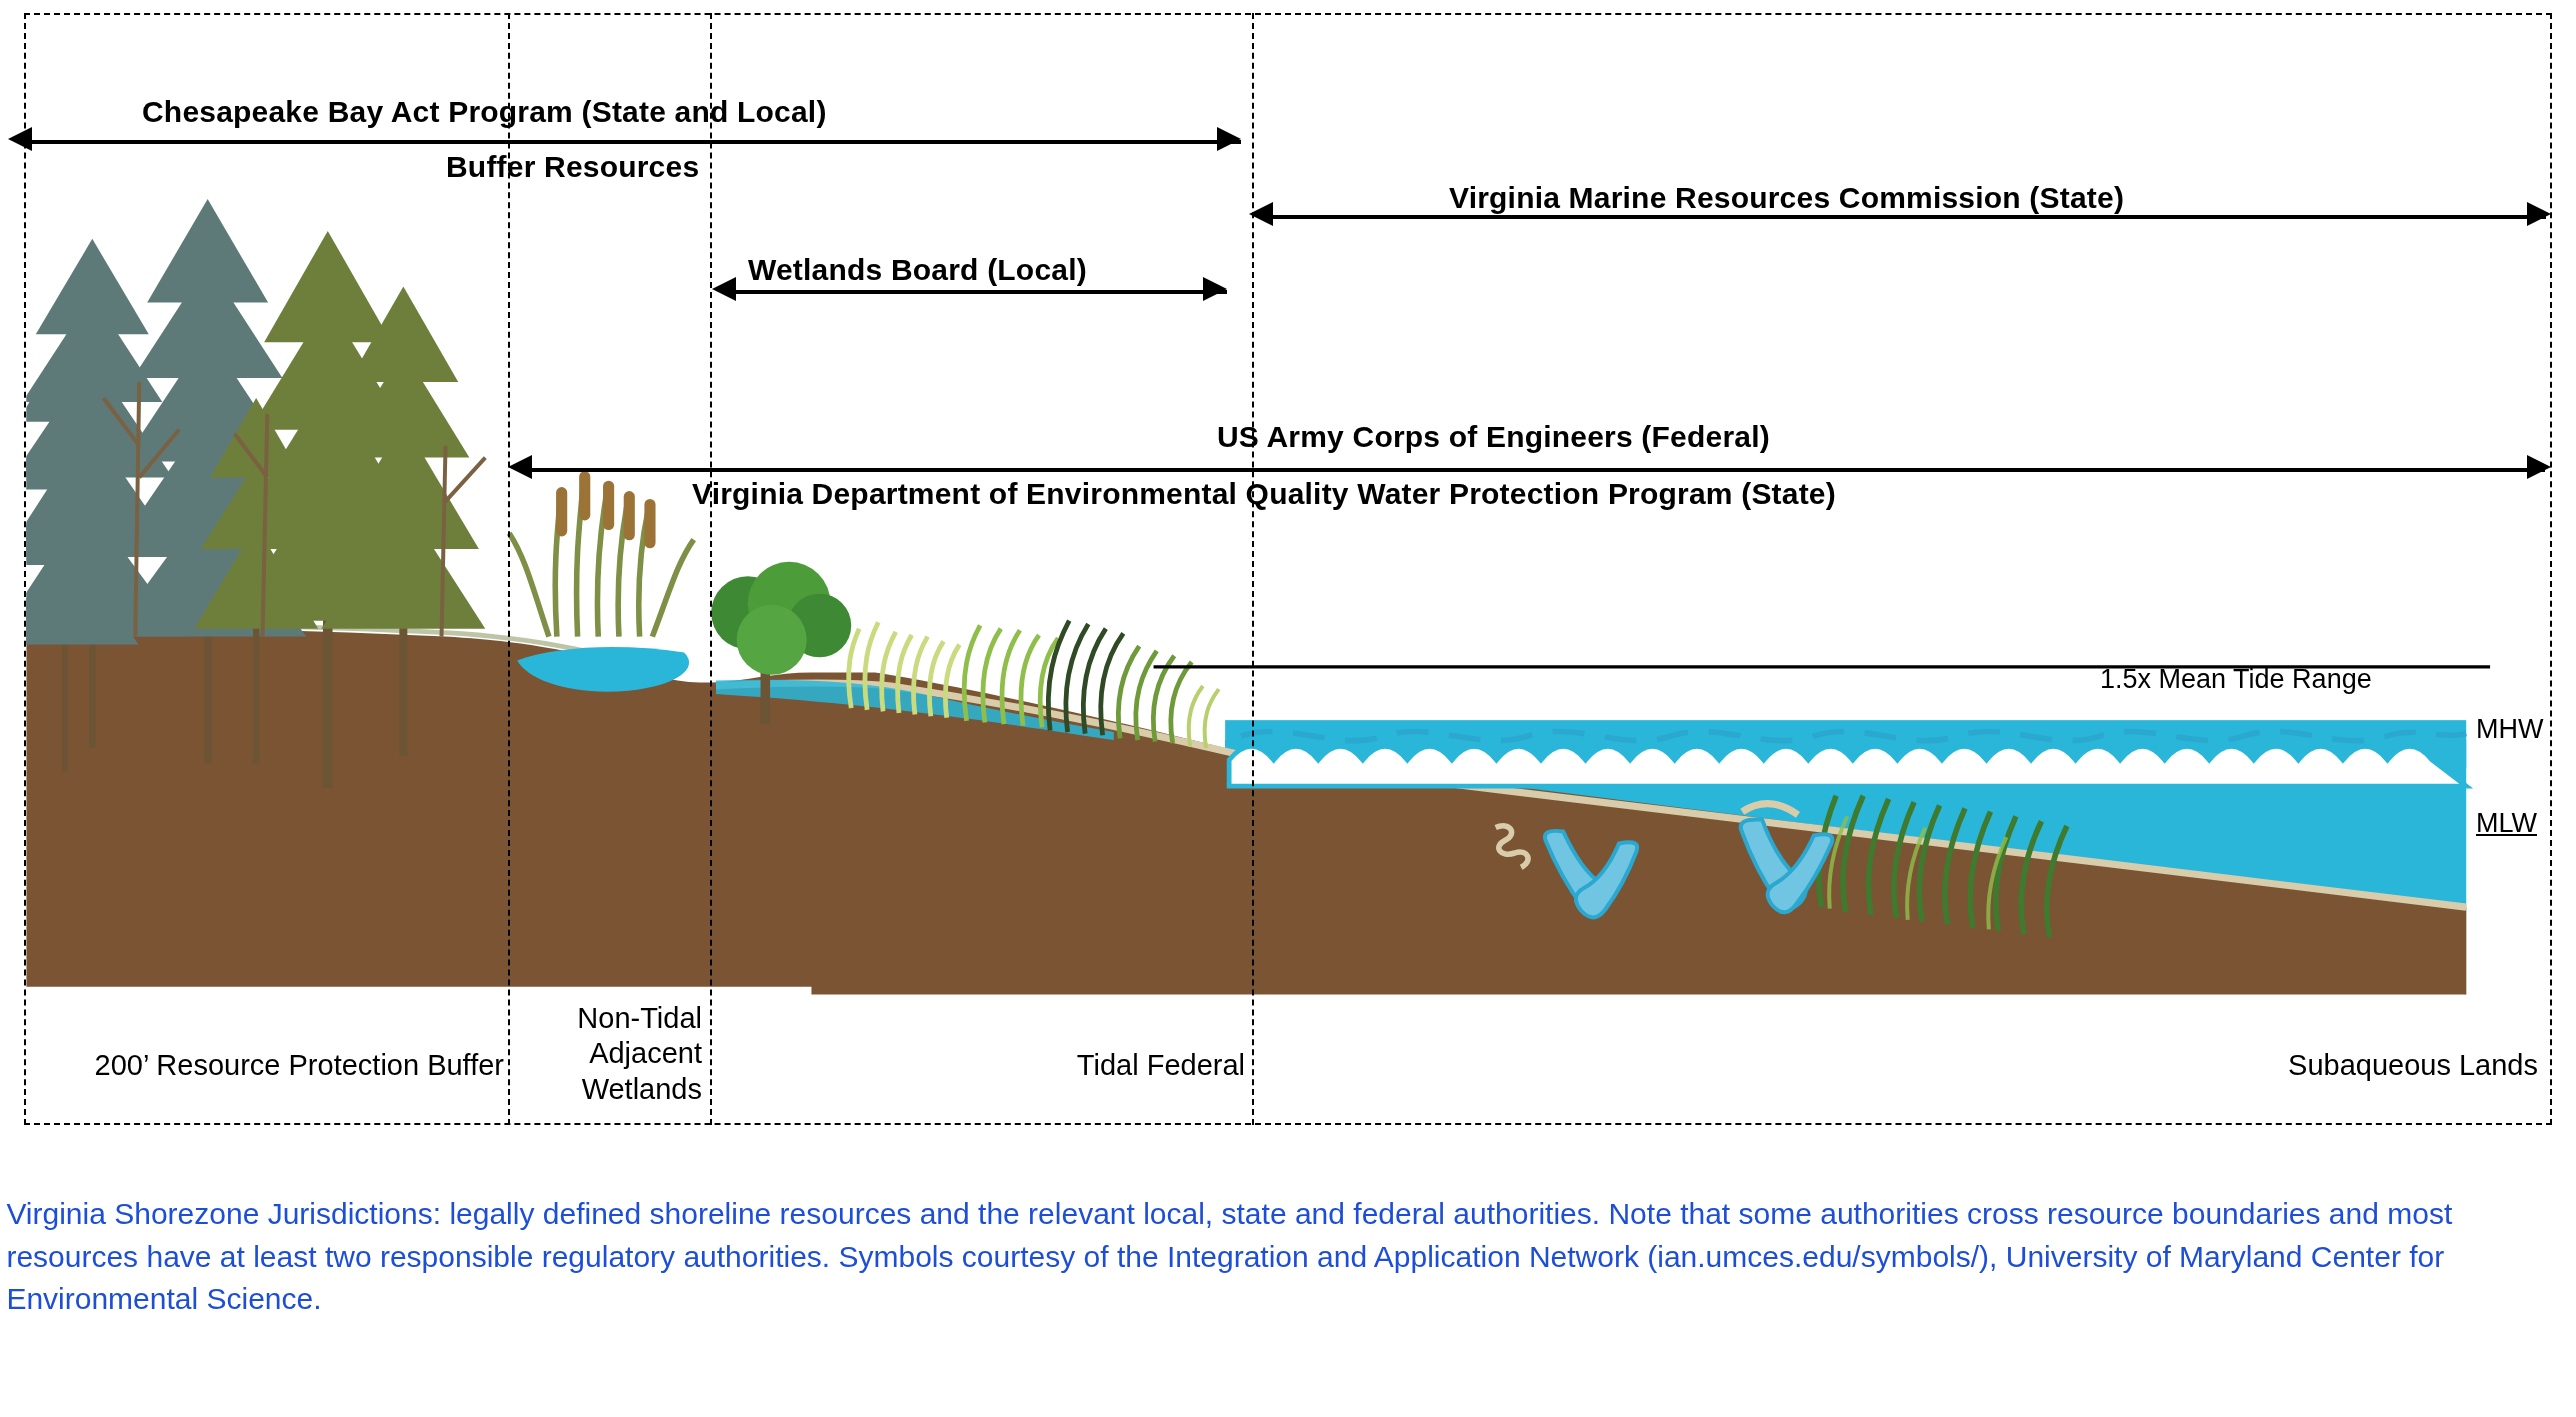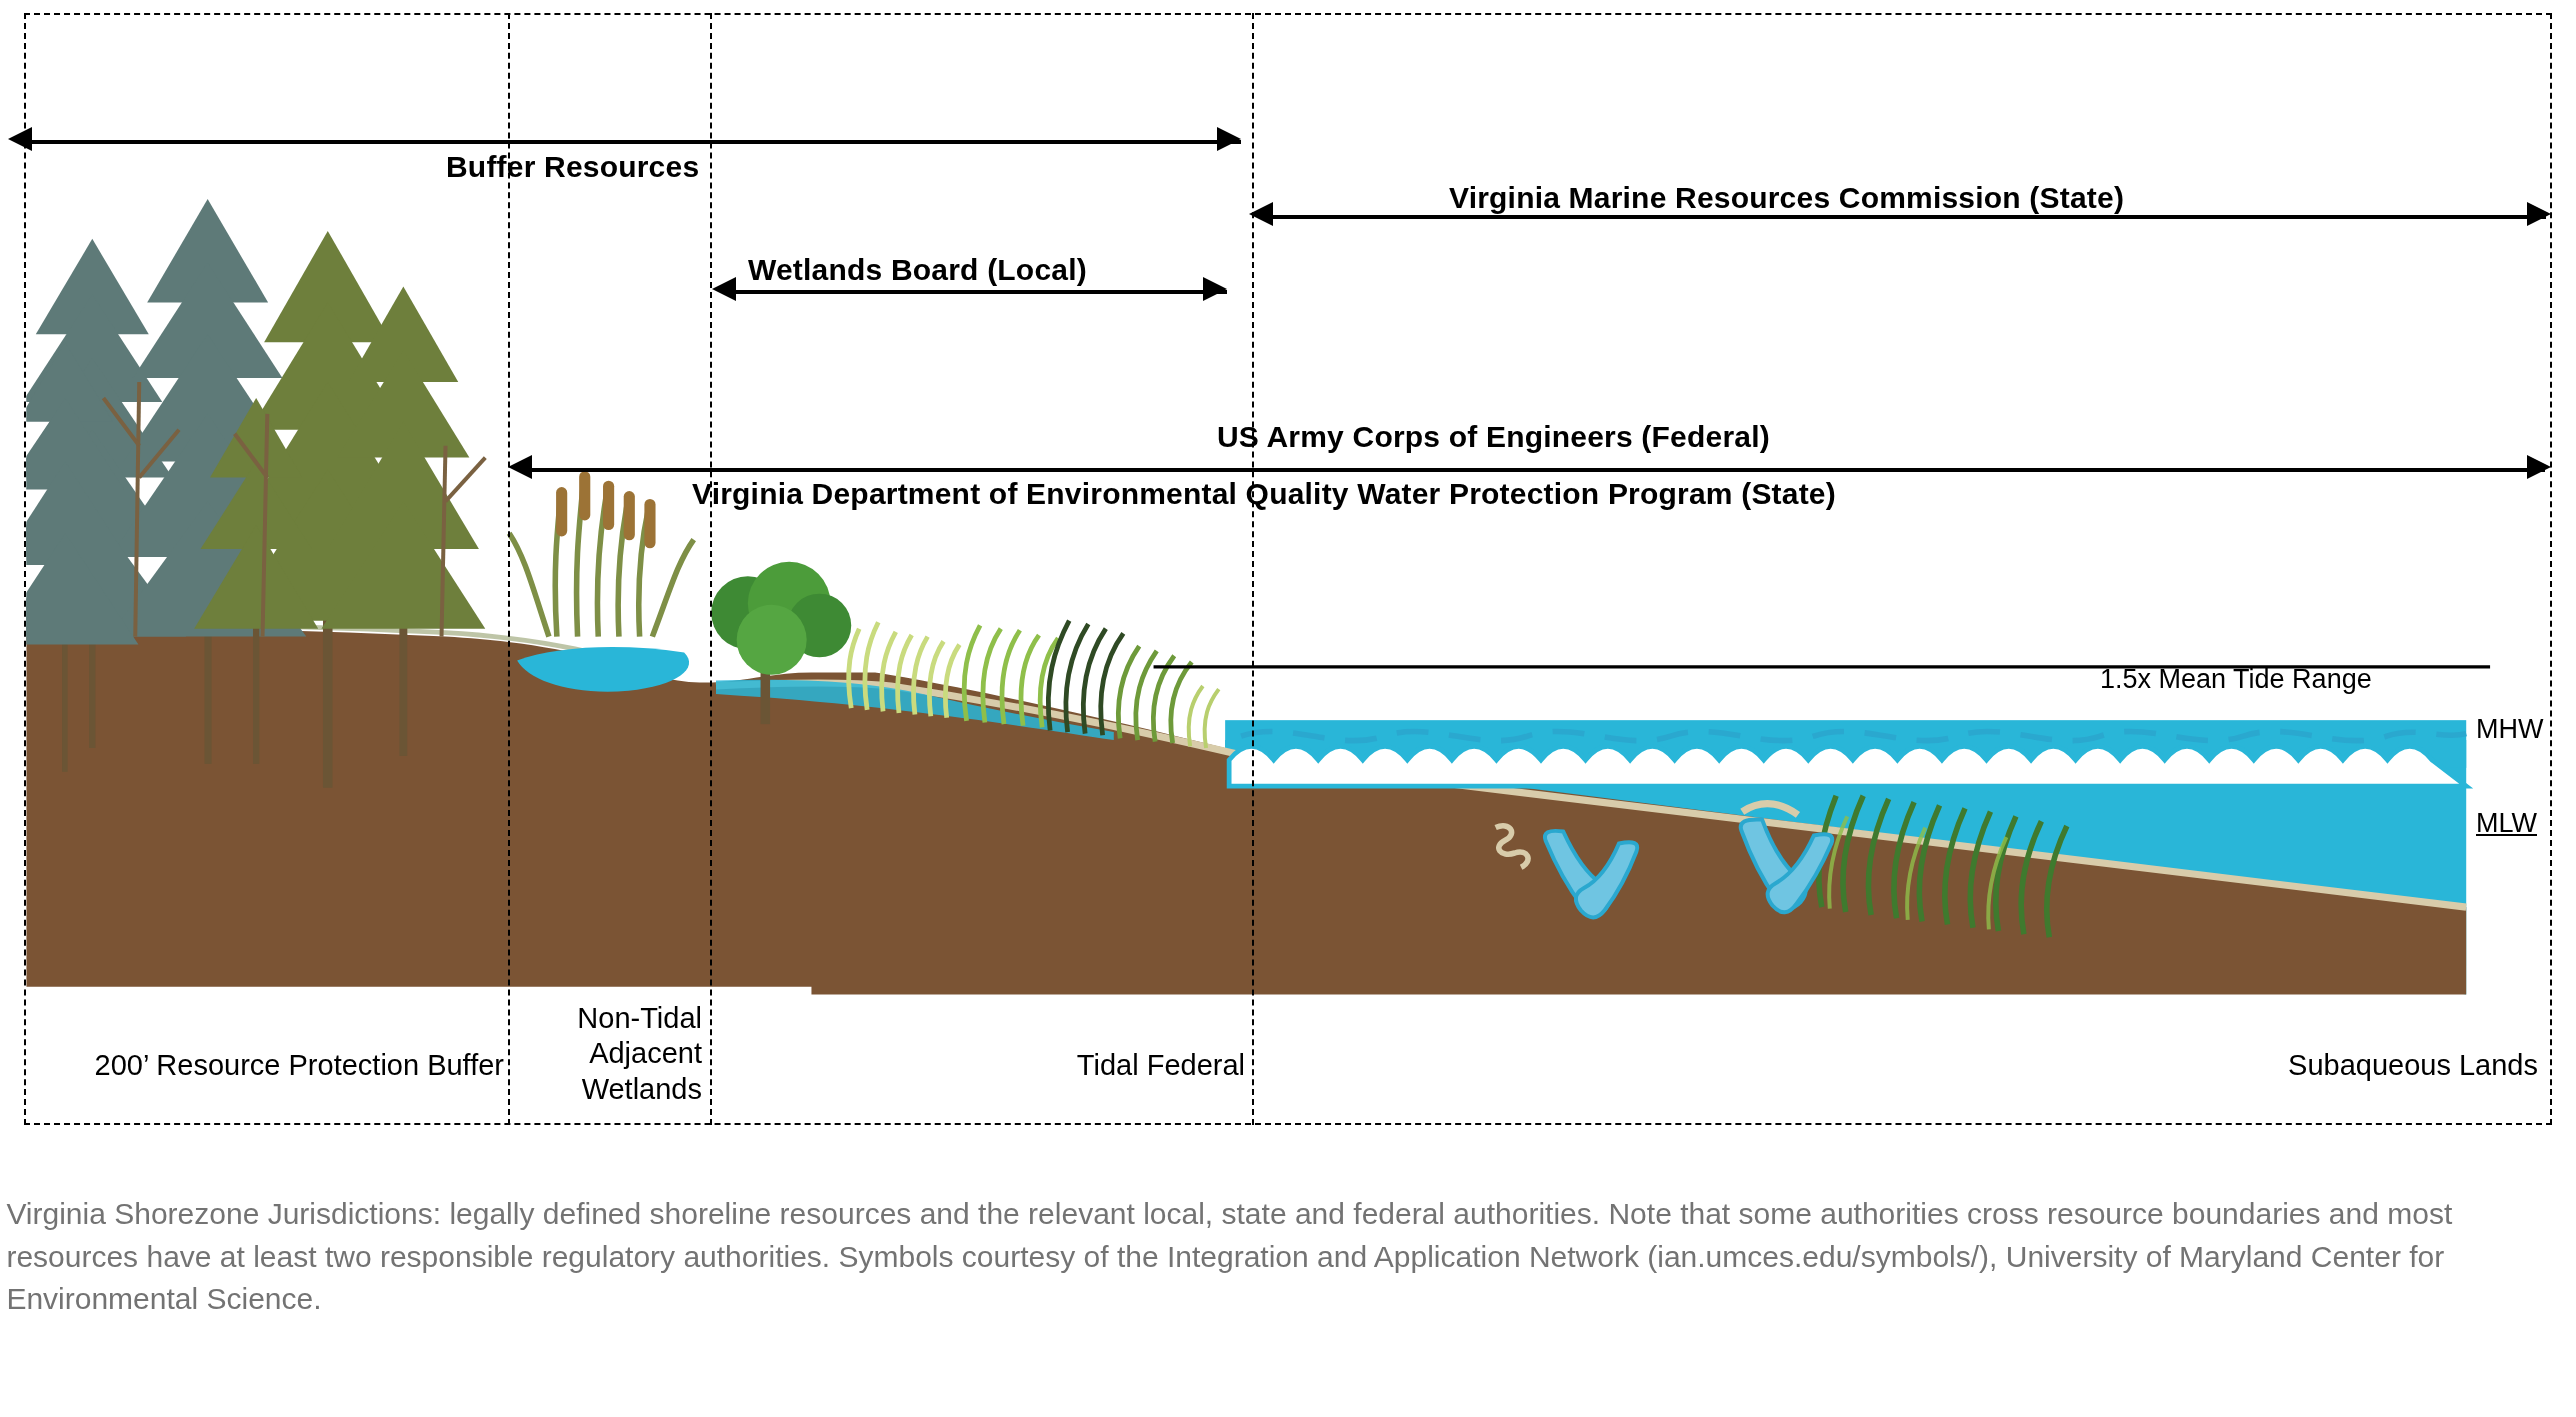--- a/index.html
+++ b/index.html
@@ -17,21 +17,21 @@
   .ah-left{border-right:24px solid #000;}
   .ah-right{border-left:24px solid #000;}
 
   .lbl{position:absolute;font-weight:bold;font-size:30px;white-space:nowrap;letter-spacing:0.2px;}
   .zonelbl{position:absolute;font-size:29px;white-space:nowrap;text-align:right;}
   .tidelbl{position:absolute;font-size:27px;white-space:nowrap;}
 
   
   #terrain{position:absolute;left:0;top:0;}
 
-  .caption{position:absolute;left:6.4px;top:1193px;width:2554px;font-size:30px;line-height:1.42;color:#737373;}
+  .caption{position:absolute;left:6.4px;top:1193px;width:2554px;font-size:30px;line-height:1.42;color:#1d4ed8;}
 </style>
 </head>
 <body>
 
 <div id="stage">
 
   <svg id="terrain" width="2576" height="1138" viewBox="0 0 3238 1430">
     <defs>
       <clipPath id="clipFrame">
           <rect x="33" y="19" width="3172" height="1392"></rect>
@@ -224,20 +224,21 @@
 
   <div class="frame"></div>
 
   <div class="vdash" style="left:508px;top:12.7px;height:1112px;"></div>
   <div class="vdash" style="left:710px;top:12.7px;height:1112px;"></div>
   <div class="vdash" style="left:1252px;top:12.7px;height:1112px;"></div>
 
   <div class="arrowrow" style="left:32px;top:140px;width:1209px;"></div>
   <div class="arrowhead ah-left" style="left:8px;top:127px;"></div>
   <div class="arrowhead ah-right" style="left:1217px;top:127px;"></div>
+  <div class="lbl" style="left:142px;top:95px;">Chesapeake Bay Act Program (State and Local)</div>
   <div class="lbl" style="left:446px;top:150px;">Buffer Resources</div>
 
   <div class="arrowrow" style="left:1273px;top:215px;width:1273px;"></div>
   <div class="arrowhead ah-left" style="left:1249px;top:202px;"></div>
   <div class="arrowhead ah-right" style="left:2527px;top:202px;"></div>
   <div class="lbl" style="left:1449px;top:181px;">Virginia Marine Resources Commission (State)</div>
 
   <div class="arrowrow" style="left:736px;top:290px;width:491px;"></div>
   <div class="arrowhead ah-left" style="left:712px;top:277px;"></div>
   <div class="arrowhead ah-right" style="left:1203px;top:277px;"></div>

